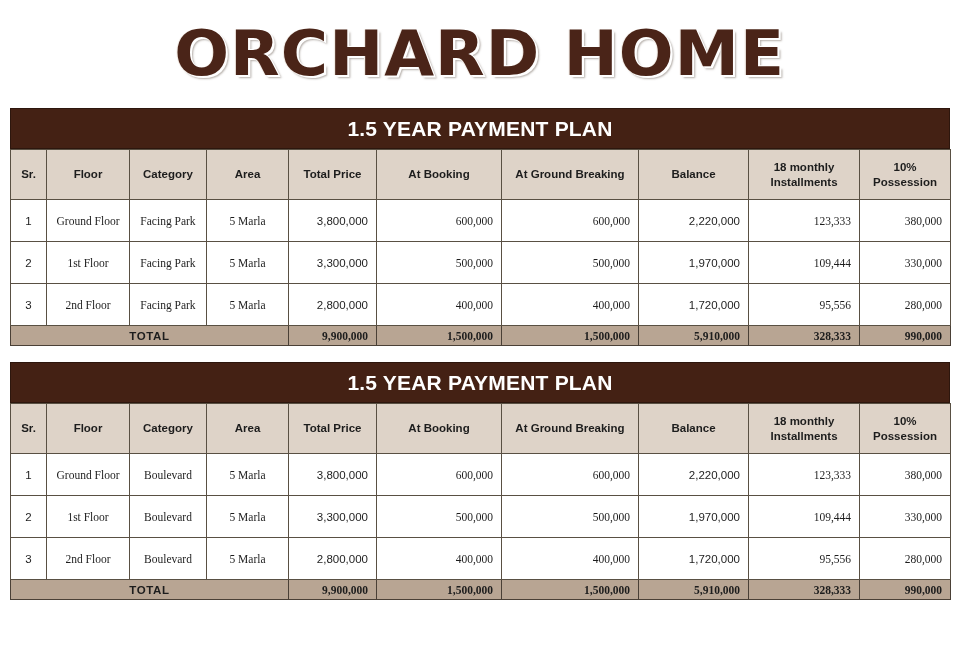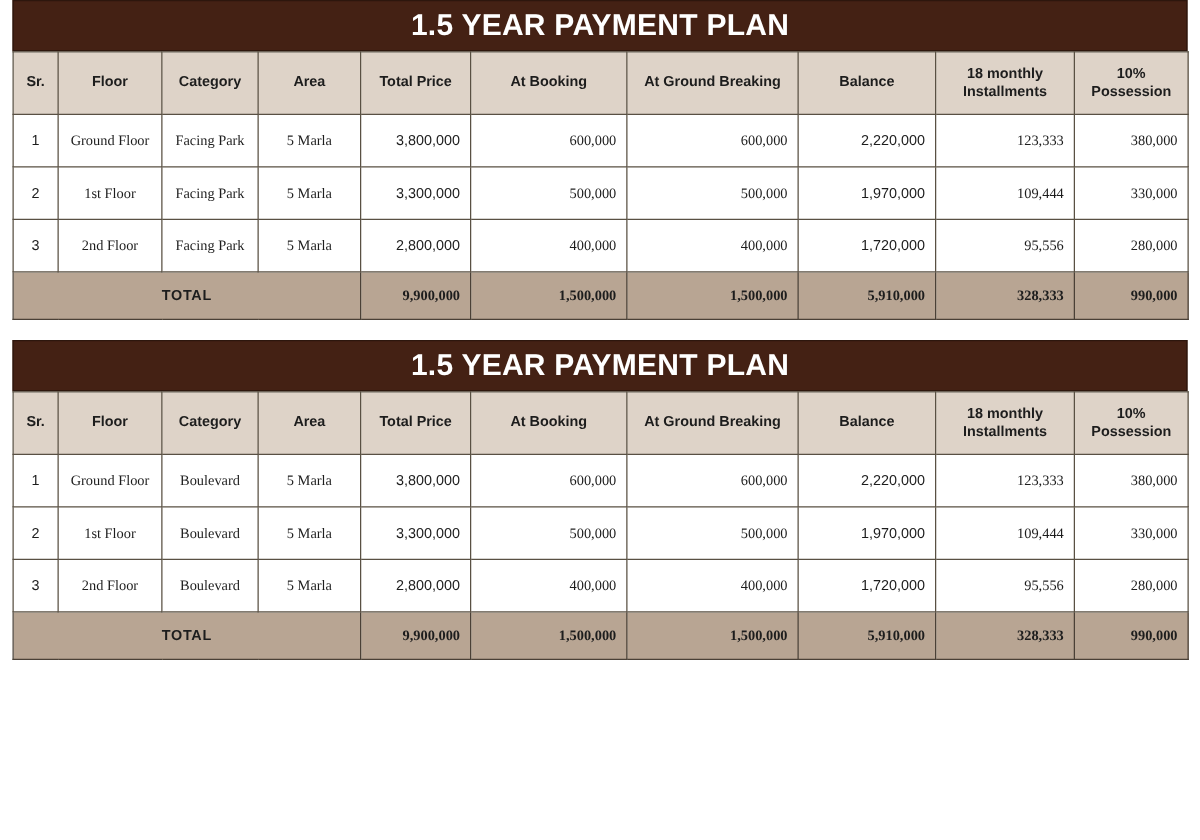--- a/index.html
+++ b/index.html
@@ -51,21 +51,21 @@
     height: 41px;
     background: #442114;
     border: 1px solid #2d160d;
     display: flex;
     align-items: center;
     justify-content: center;
   }
 
   .plan-banner-text {
     color: #ffffff;
-    font-size: 24px;
+    font-size: 21px;
     font-weight: bold;
     letter-spacing: 0.2px;
   }
 
   table.plan {
     width: 100%;
     border-collapse: collapse;
     table-layout: fixed;
     font-size: 11.5px;
     color: #1d1d1d;
@@ -92,21 +92,21 @@
   
   .c-sr     { text-align: center; }
   .c-text   { text-align: center; font-family: Liberation Serif, serif; }
   .c-num    { text-align: right; font-family: Liberation Serif, serif; }
   .c-bold   { text-align: right; font-weight: normal; }
 
   
   tr.total-row td {
     background: #b8a593;
     font-weight: bold;
-    height: 38px;
+    height: 20px;
     border-color: #4a4036;
   }
   tr.total-row td.total-label {
     text-align: center;
     letter-spacing: 0.6px;
   }
 
   
   col.w-sr    { width: 36px;  }
   col.w-floor { width: 83px;  }
@@ -117,20 +117,23 @@
   col.w-gb    { width: 137px; }
   col.w-bal   { width: 110px; }
   col.w-inst  { width: 111px; }
   col.w-poss  { width: 91px;  }
 </style>
 </head>
 <body>
 
 <div class="page">
 
+  <div class="masthead">
+    <div class="brand-title">ORCHARD HOME</div>
+  </div>
 
   <div class="plan-block">
     <div class="plan-banner">
       <span class="plan-banner-text">1.5 YEAR PAYMENT PLAN</span>
     </div>
 
     <table class="plan">
       <colgroup>
         <col class="w-sr">
           <col class="w-floor">

